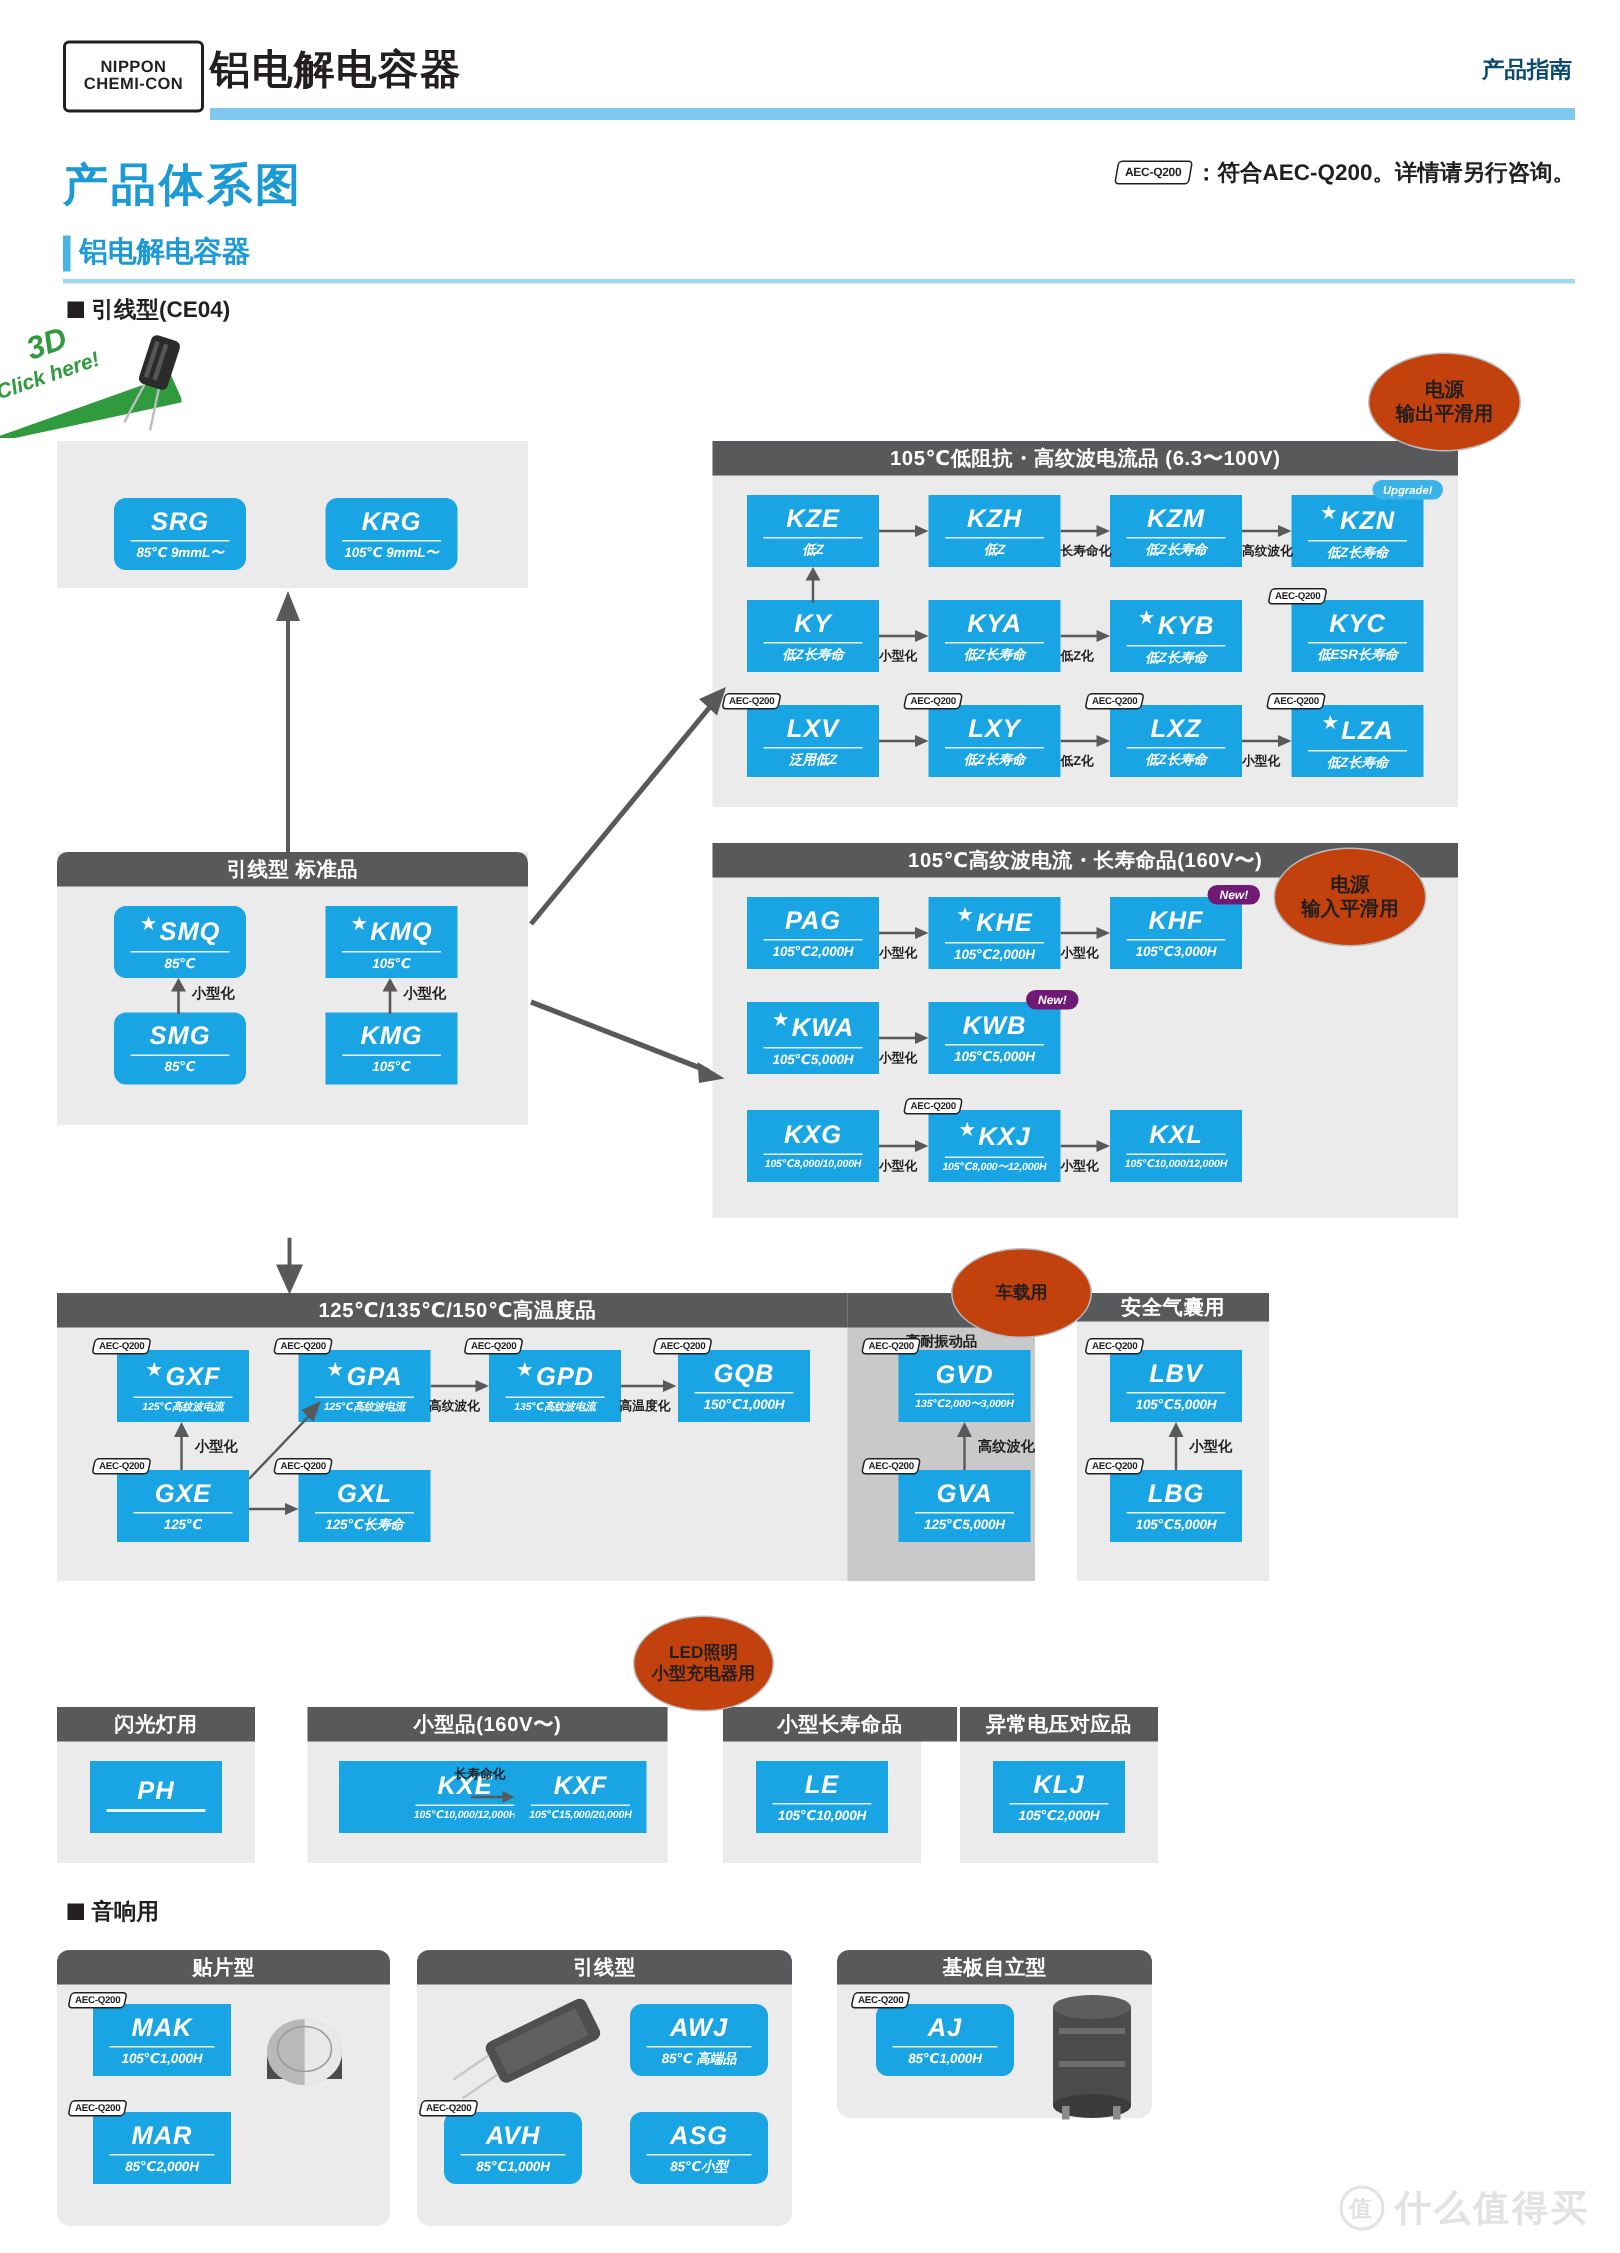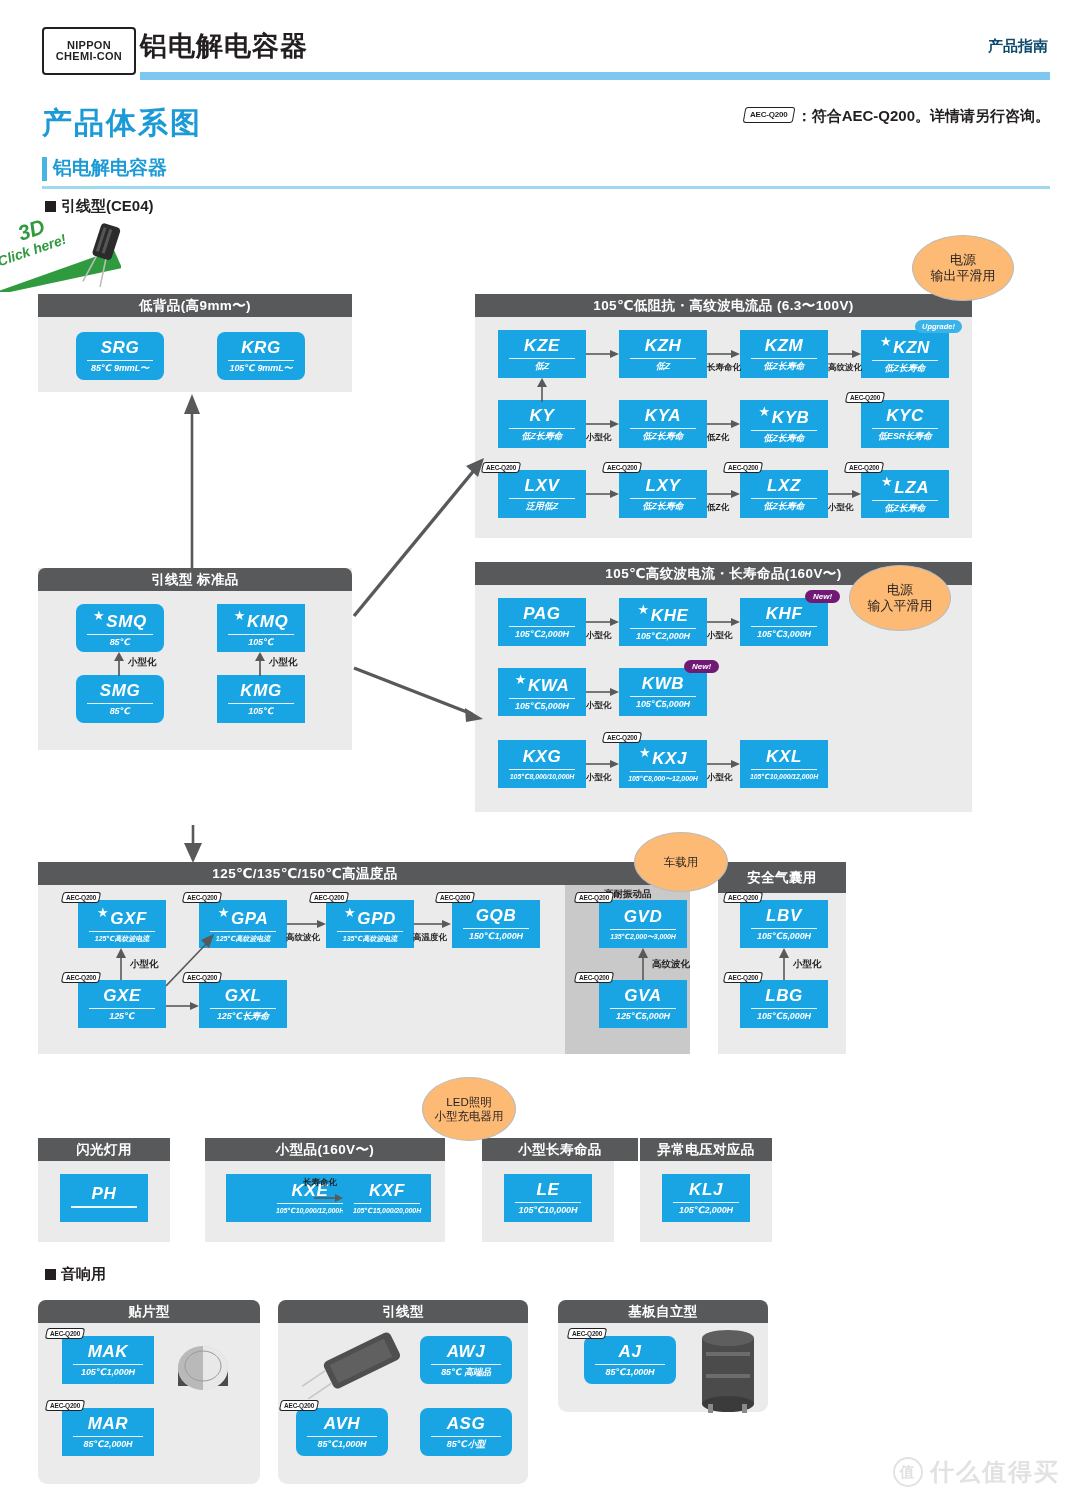--- a/index.html
+++ b/index.html
@@ -122,23 +122,23 @@
     white-space:nowrap;
   }
 
   
   .albl{
     position:absolute;font-size:9.5px;font-weight:bold;color:#231f20;white-space:nowrap;z-index:5;
   }
   .albl.sm{font-size:8.5px;}
   .arrow-h,.arrow-v{position:absolute;z-index:3;}
   .bubble{
-    position:absolute;background:#fdba74;border:1.2px solid #b9bbbd;border-radius:50%;
+    position:absolute;background:#c2410c;border:1.2px solid #b9bbbd;border-radius:50%;
     display:flex;flex-direction:column;align-items:center;justify-content:center;
-    font-size:13px;font-weight:normal;line-height:1.25;z-index:8;text-align:center;
+    font-size:13px;font-weight:bold;line-height:1.25;z-index:8;text-align:center;
   }
   .bubble.sml{font-size:11.5px;}
 
   .note{position:absolute;font-size:9.5px;font-weight:bold;z-index:5;}
 
   .watermark{
     position:absolute;right:20px;bottom:14px;display:flex;align-items:center;gap:7px;
     color:#e2e2e2;font-size:24px;font-weight:bold;letter-spacing:2px;
   }
   .wm-circle{
@@ -186,21 +186,20 @@
     <g transform="rotate(18 28 33)">
       <rect x="18" y="2" width="20" height="34" rx="4" fill="#2b2b2b"></rect>
       <rect x="21" y="6" width="3" height="25" fill="#6a6a6a" opacity=".7"></rect>
       <rect x="27" y="6" width="3" height="25" fill="#6a6a6a" opacity=".7"></rect>
       <line x1="23" y1="36" x2="18" y2="64" stroke="#bdbdbd" stroke-width="1.6"></line>
       <line x1="33" y1="36" x2="36" y2="64" stroke="#bdbdbd" stroke-width="1.6"></line>
     </g>
   </svg>
 
   <div class="panel" style="left:38px;top:294px;width:314px;height:98px;"></div>
-  <div class="phead" style="left:38px;top:294px;width:314px;height:23px;">低背品(高9mm〜)</div>
   <div class="chip rnd" style="left:76px;top:332px;width:88px;height:48px;">
     <div class="nm">SRG</div>
     <div class="hr"></div>
     <div class="sub">85℃ 9mmL〜</div>
   </div>
   <div class="chip rnd" style="left:217px;top:332px;width:88px;height:48px;">
     <div class="nm">KRG</div>
     <div class="hr"></div>
     <div class="sub">105℃ 9mmL〜</div>
   </div>
@@ -543,21 +542,21 @@
   <svg class="arrow-v" style="left:636px;top:948px;width:14px;height:32px;">
       <line x1="7" y1="32" x2="7" y2="9" stroke="#58595b" stroke-width="1.6"></line>
       <polygon points="7,0 2,10 12,10" fill="#58595b"></polygon>
     </svg>
   <div class="albl" style="left:652px;top:958px;">高纹波化</div>
   <div class="bubble sml" style="left:634px;top:832px;width:92px;height:58px;">
     <div>车载用</div>
   </div>
 
   <div class="panel" style="left:718px;top:862px;width:128px;height:192px;"></div>
-  <div class="phead" style="left:718px;top:862px;width:128px;height:31px;">安全气囊用</div>
+  <div class="phead" style="left:718px;top:862px;width:128px;height:19px;">安全气囊用</div>
   <div class="chip" style="left:740px;top:900px;width:88px;height:48px;">
     <div class="nm">LBV</div>
     <div class="hr"></div>
     <div class="sub">105℃5,000H</div>
   </div>
   <div class="aec" style="left:724px;top:892px;"><i>AEC-Q200</i></div>
   <div class="chip" style="left:740px;top:980px;width:88px;height:48px;">
     <div class="nm">LBG</div>
     <div class="hr"></div>
     <div class="sub">105℃5,000H</div>

